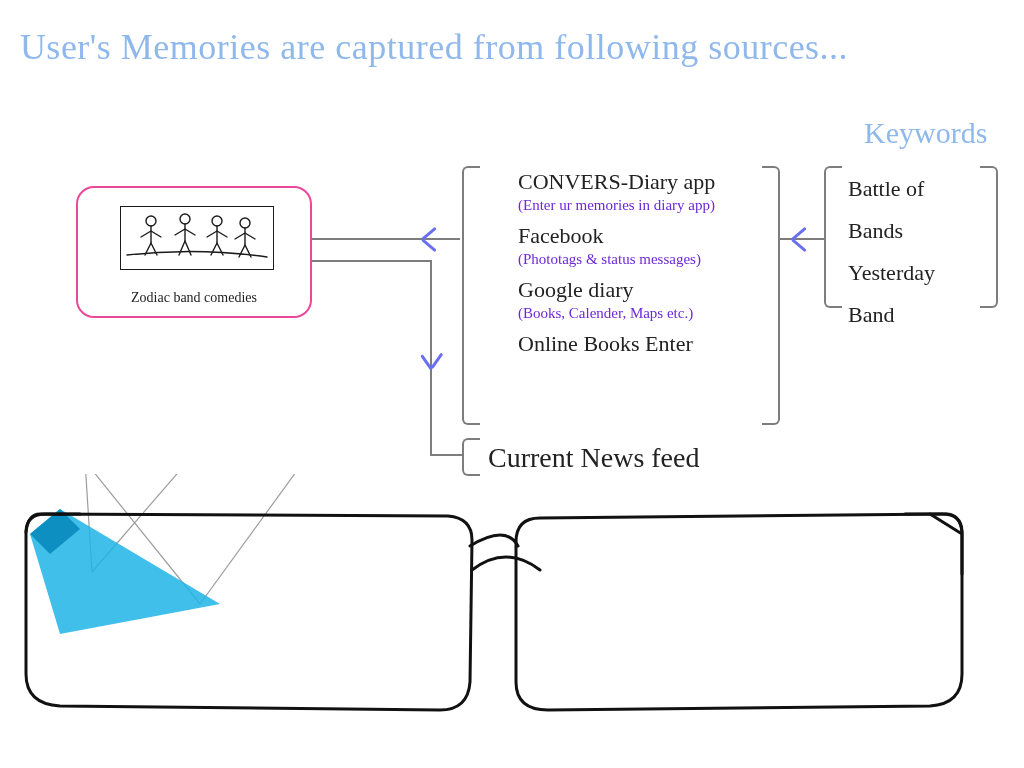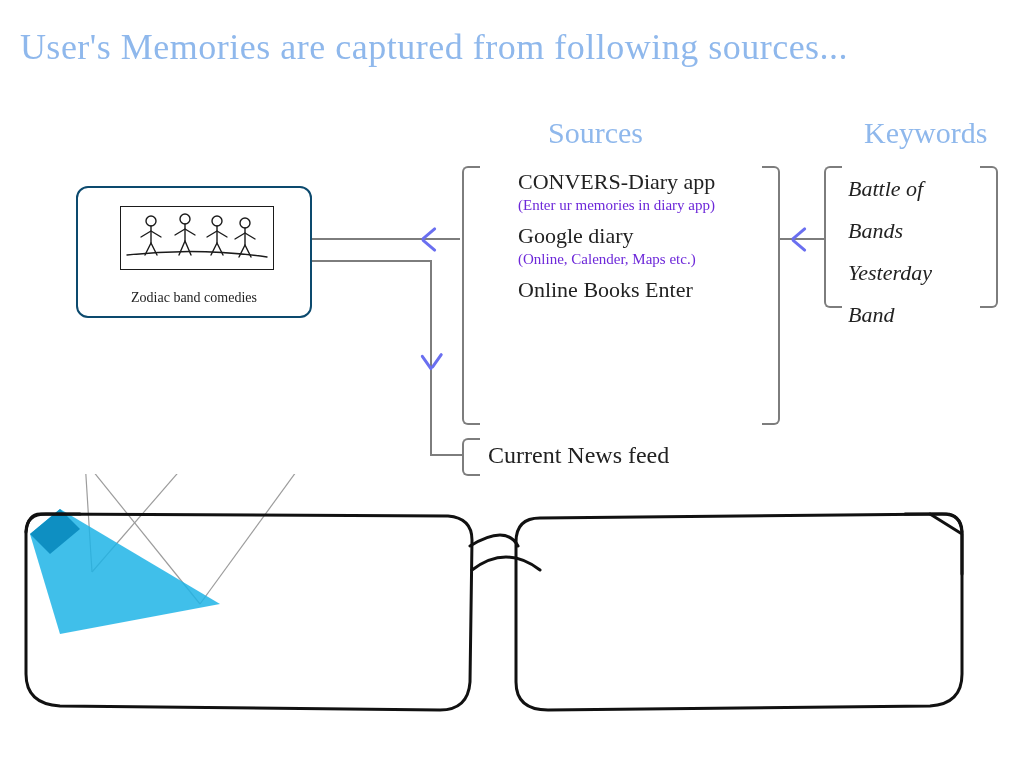--- a/index.html
+++ b/index.html
@@ -55,43 +55,42 @@
     width: 270px;
     color: #222;
   }
   .list .item { margin-bottom: 8px; margin-left: 30px; }
   .list .item .main { font-size: 22px; line-height: 28px; }
   .list .item .sub  { font-size: 15px; line-height: 18px; color: #6d28d9; }
   .news {
     position: absolute;
     left: 488px;
     top: 442px;
-    font-size: 24px;
+    font-size: 28px;
     color: #222;
     text-align: center;
   }
   .kwlist {
     position: absolute;
     left: 848px;
     top: 168px;
     font-size: 22px;
     color: #222;
     line-height: 42px;
-    font-style: italic;
   }
 
   
   .card {
     position: absolute;
     top: 186px;
     left: 76px;
     width: 236px;
     height: 132px;
-    border: 2px solid #0c4a6e;
-    border-radius: 12px;
+    border: 2px solid #ec4899;
+    border-radius: 18px;
     background: #fff;
     box-sizing: border-box;
   }
   .card .photo {
     position: absolute;
     top: 18px;
     left: 42px;
     width: 152px;
     height: 62px;
     border: 1.5px solid #1b1b1b;
@@ -157,37 +156,40 @@
     height: 294px;
   }
 </style>
 </head>
 <body>
 
 <div class="stage">
 
   <div class="title">User's Memories are captured from following sources...</div>
 
-  <div class="section-hdr hdr-sources">Sources</div>
   <div class="section-hdr hdr-keywords">Keywords</div>
 
   <div class="bracket left-open  brkt-sources-left"></div>
   <div class="bracket right-open brkt-sources-right"></div>
   <div class="bracket left-open  brkt-keywords-left"></div>
   <div class="bracket right-open brkt-keywords-right"></div>
   <div class="bracket left-open  brkt-news-left"></div>
 
   <div class="list">
     <div class="item">
       <div class="main">CONVERS-Diary app</div>
       <div class="sub">(Enter ur memories in diary app)</div>
     </div>
     <div class="item">
+      <div class="main">Facebook</div>
+      <div class="sub">(Phototags &amp; status messages)</div>
+    </div>
+    <div class="item">
       <div class="main">Google diary</div>
-      <div class="sub">(Online, Calender, Maps etc.)</div>
+      <div class="sub">(Books, Calender, Maps etc.)</div>
     </div>
     <div class="item">
       <div class="main">Online Books Enter</div>
     </div>
   </div>
   <div class="news">Current News feed</div>
 
   <div class="kwlist">
     <div>Battle of Bands</div>
     <div>Yesterday</div>

